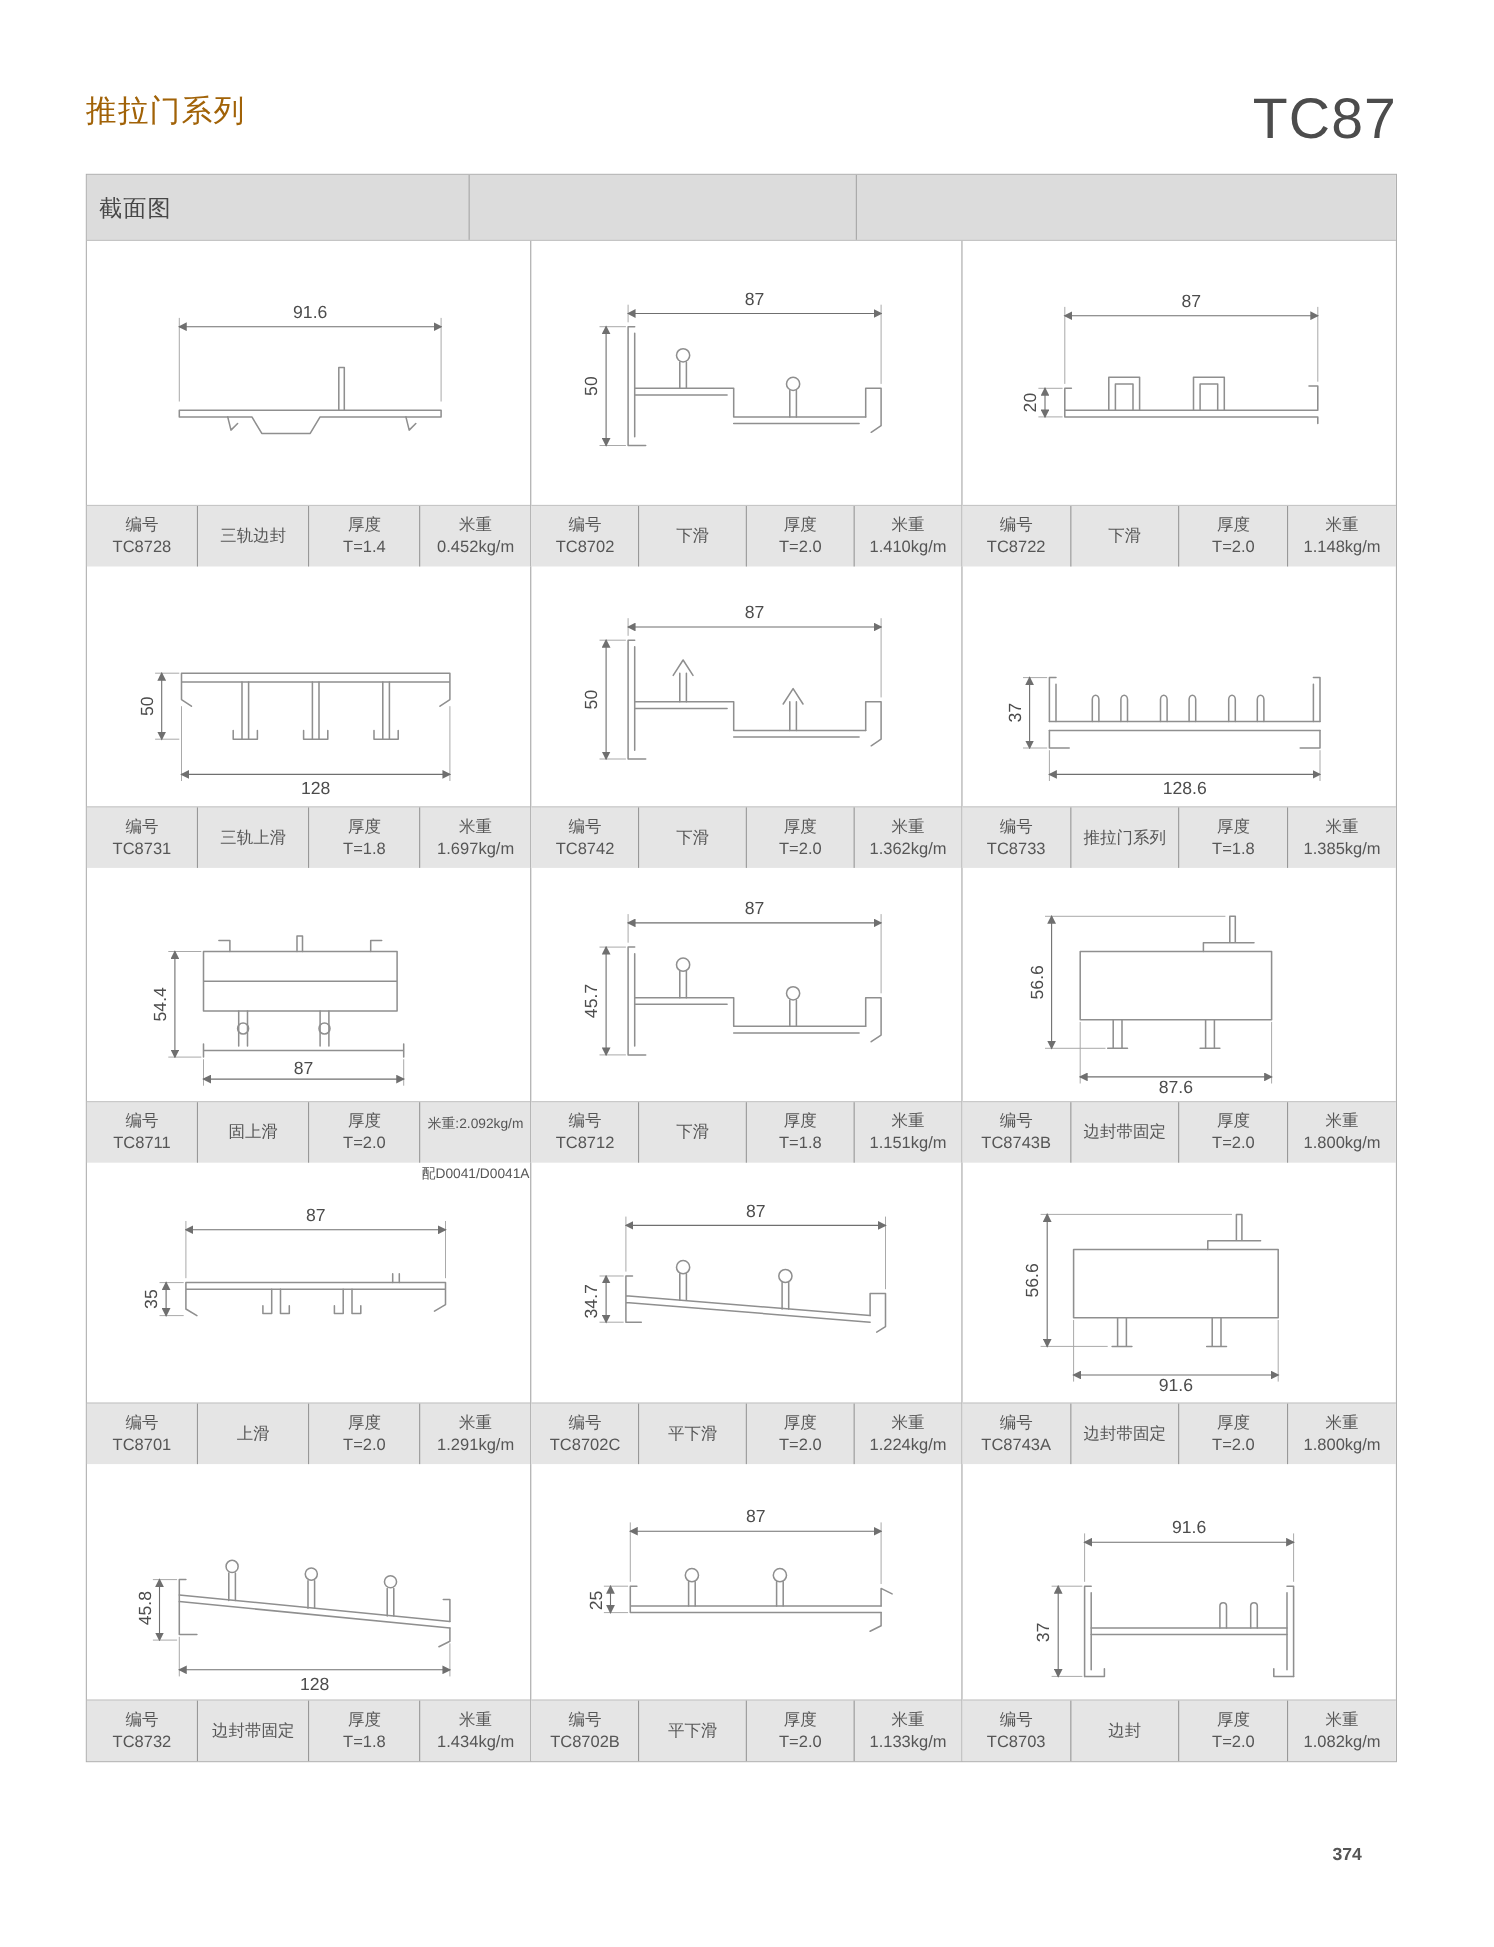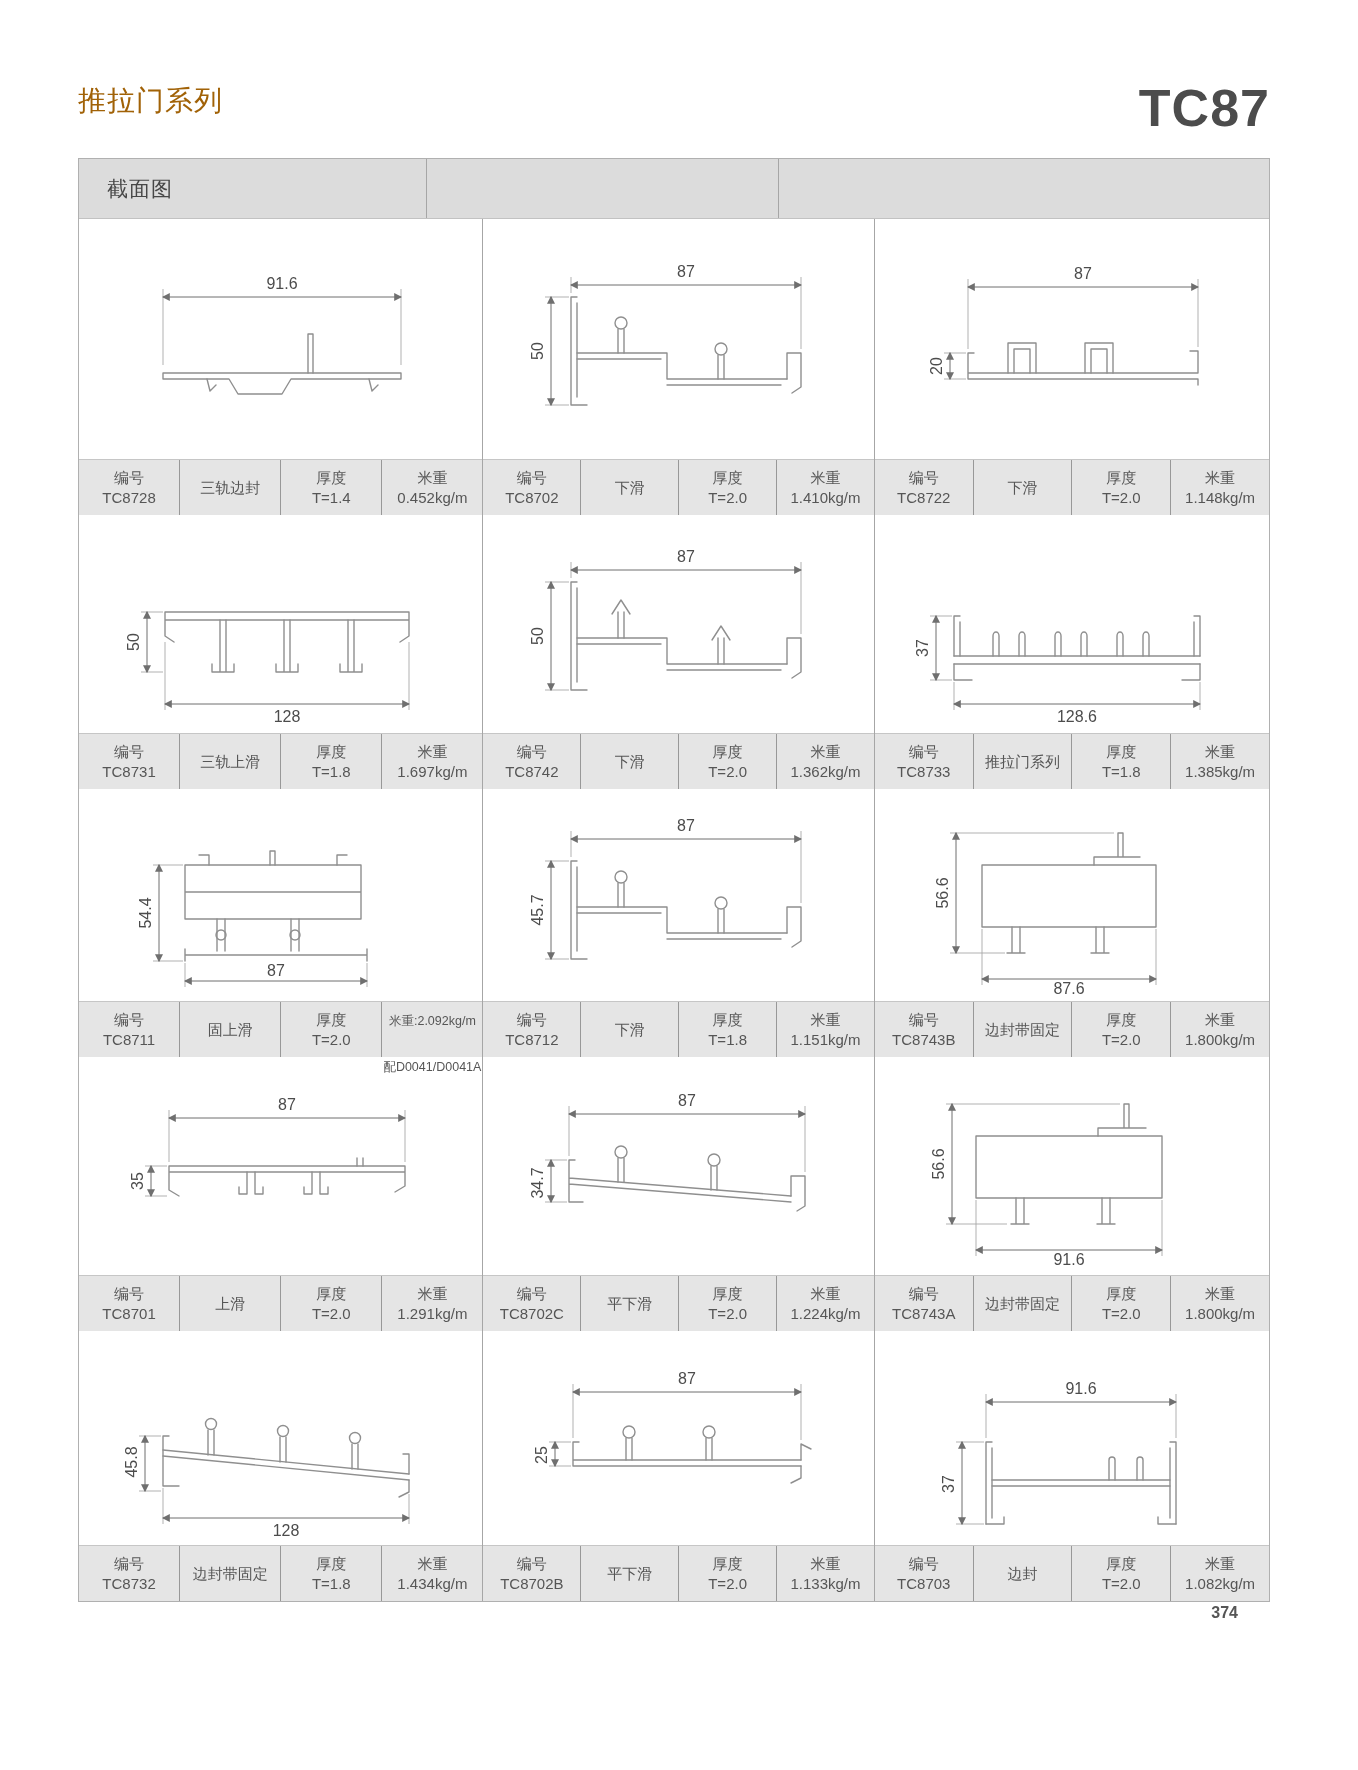--- a/index.html
+++ b/index.html
@@ -1,38 +1,38 @@
 <!DOCTYPE html>
 <html><head>
 <meta charset="utf-8">
 <style>
   html,body{margin:0;padding:0;background:#ffffff;}
   .page{position:relative;width:1358px;height:1770px;background:#fff;
         font-family:"Liberation Sans","DejaVu Sans",sans-serif;color:#444;overflow:hidden;}
   .series-title{position:absolute;left:78px;top:82px;font-size:28px;color:#a16207;letter-spacing:1px;}
-  .series-code{position:absolute;right:88px;top:78px;font-size:52px;font-weight:700;color:#4c4c4c;letter-spacing:1px;}
+  .series-code{position:absolute;right:88px;top:78px;font-size:52px;font-weight:400;color:#4c4c4c;letter-spacing:1px;}
   .main-table{position:absolute;left:78px;top:158px;width:1192px;border:1px solid #b0b0b0;box-sizing:border-box;background:#fff;}
   .thead{display:flex;height:60px;background:#dcdcdc;border-bottom:1px solid #c2c2c2;box-sizing:border-box;}
   .thead .hc{display:flex;align-items:center;box-sizing:border-box;}
-  .thead .hc1{width:29.2%;padding-left:28px;font-size:21px;color:#474747;letter-spacing:1px;}
+  .thead .hc1{width:29.2%;padding-left:11px;font-size:21px;color:#474747;letter-spacing:1px;}
   .thead .hc2{width:29.5%;border-left:1px solid #a6a6a6;}
   .thead .hc3{flex:1;border-left:1px solid #a6a6a6;}
   .trow{display:flex;}
   .cell{display:flex;flex-direction:column;box-sizing:border-box;}
   .cell.c1{width:33.9%;}
   .cell.c2{width:32.9%;border-left:1px solid #a6a6a6;}
   .cell.c3{width:33.2%;border-left:1px solid #a6a6a6;}
   .diagram{display:flex;align-items:center;justify-content:center;overflow:hidden;}
   .dh1{height:240px;} .dh2{height:218px;} .dh3{height:212px;} .dh4{height:218px;} .dh5{height:214px;}
   .spec{height:56px;background:#e5e5e5;display:flex;border-top:1px solid #c6c6c6;box-sizing:border-box;}
   .sc{flex:1;display:flex;flex-direction:column;justify-content:center;align-items:center;
       font-size:15px;line-height:1.3;color:#565656;box-sizing:border-box;text-align:center;}
   .sc + .sc{border-left:1px solid #989898;}
   .sc.small span{font-size:12.5px;margin-top:29px;}
-  .page-number{position:absolute;right:120px;top:1604px;font-size:16px;font-weight:600;color:#555;}
+  .page-number{position:absolute;right:120px;top:1678px;font-size:16px;font-weight:600;color:#555;}
   
   svg{display:block;}
   .p{fill:none;stroke:#8f8f8f;stroke-width:1.4;stroke-linejoin:round;stroke-linecap:round;}
   .d{stroke:#6f6f6f;stroke-width:1;fill:none;}
   .e{stroke:#a8a8a8;stroke-width:0.9;fill:none;}
   .t{font-size:16px;fill:#4c4c4c;text-anchor:middle;font-family:"Liberation Sans","DejaVu Sans",sans-serif;}
 </style>
 </head>
 <body>
 

